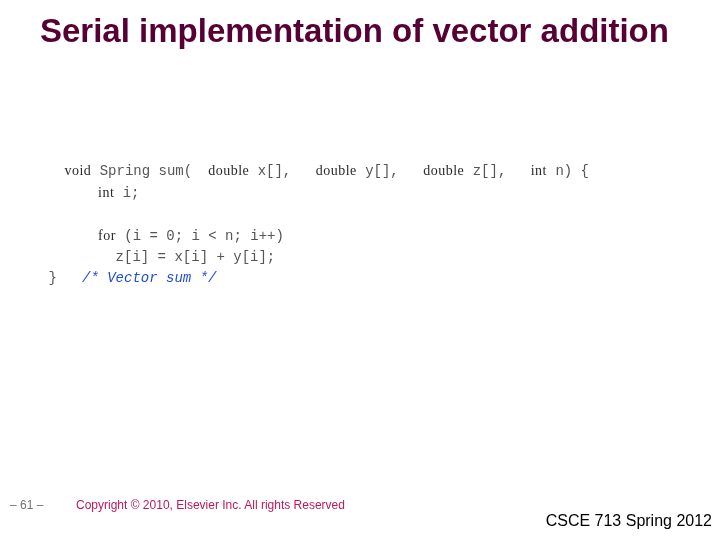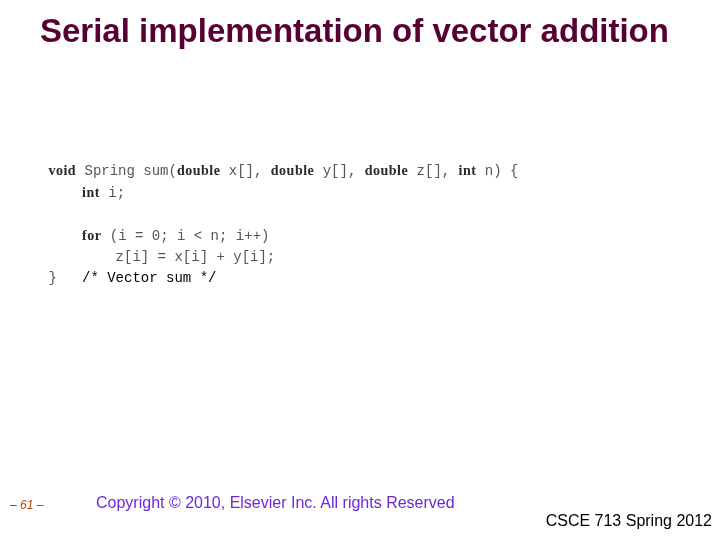--- a/index.html
+++ b/index.html
@@ -1,23 +1,23 @@
 <!DOCTYPE html>
 <html><head>
 <meta charset="utf-8">
 <style>
   * { margin: 0; padding: 0; box-sizing: border-box; }
   html, body { width: 720px; height: 540px; background: #fff; font-family: Arial, Helvetica, sans-serif; overflow: hidden; }
   .slide { position: relative; width: 720px; height: 540px; }
   .title { position: absolute; left: 40px; top: 12px; width: 640px; color: #560033; font-weight: bold; font-size: 33px; line-height: 1.15; }
   .code-block { position: absolute; left: 40px; top: 160px; width: 640px; font-family: "Courier New", Courier, monospace; font-size: 14px; color: #555; line-height: 1.5; white-space: pre; }
-  .code-block .kw { font-weight: bold; color: #2a2a2a; font-family: Georgia, "Times New Roman", serif; letter-spacing: 0.5px; }
-  .code-block .cmt { color: #000000; }
-  .page-num { position: absolute; left: 10px; bottom: 28px; font-size: 12px; color: #c2410c; font-style: italic; }
-  .copyright { position: absolute; left: 96px; bottom: 28px; font-size: 16px; color: #6d28d9; }
+  .code-block .kw { font-weight: normal; color: #2a2a2a; font-family: Georgia, "Times New Roman", serif; letter-spacing: 0.5px; margin-left: 16px; }
+  .code-block .cmt { font-style: italic; color: #1d4ed8; }
+  .page-num { position: absolute; left: 10px; bottom: 28px; font-size: 12px; color: #737373; }
+  .copyright { position: absolute; left: 76px; bottom: 28px; font-size: 12px; color: #be185d; }
   .course { position: absolute; right: 8px; bottom: 10px; font-size: 16px; color: #000; }
 </style>
 </head>
 <body>
 
 <div class="slide">
 
   <div class="title">Serial implementation of vector addition</div>
 
   <div class="code-block"><span> </span><span class="kw">void</span><span> Spring sum(</span><span class="kw">double</span><span> x[], </span><span class="kw">double</span><span> y[], </span><span class="kw">double</span><span> z[], </span><span class="kw">int</span><span> n) {</span>

